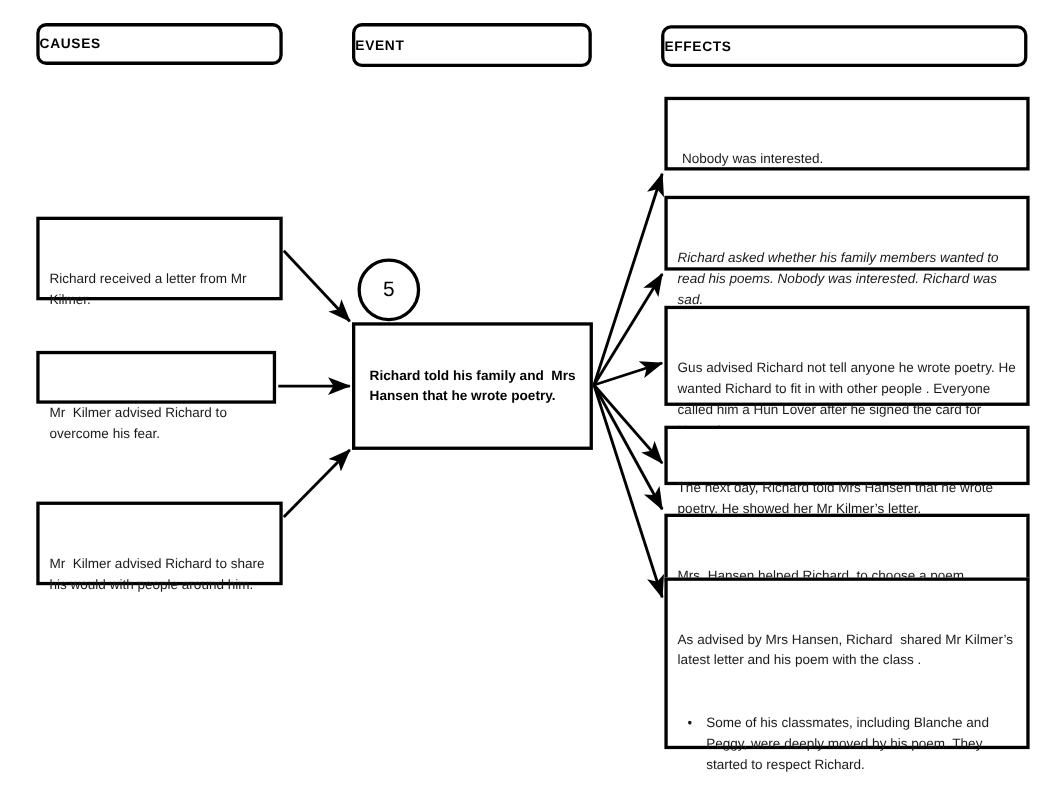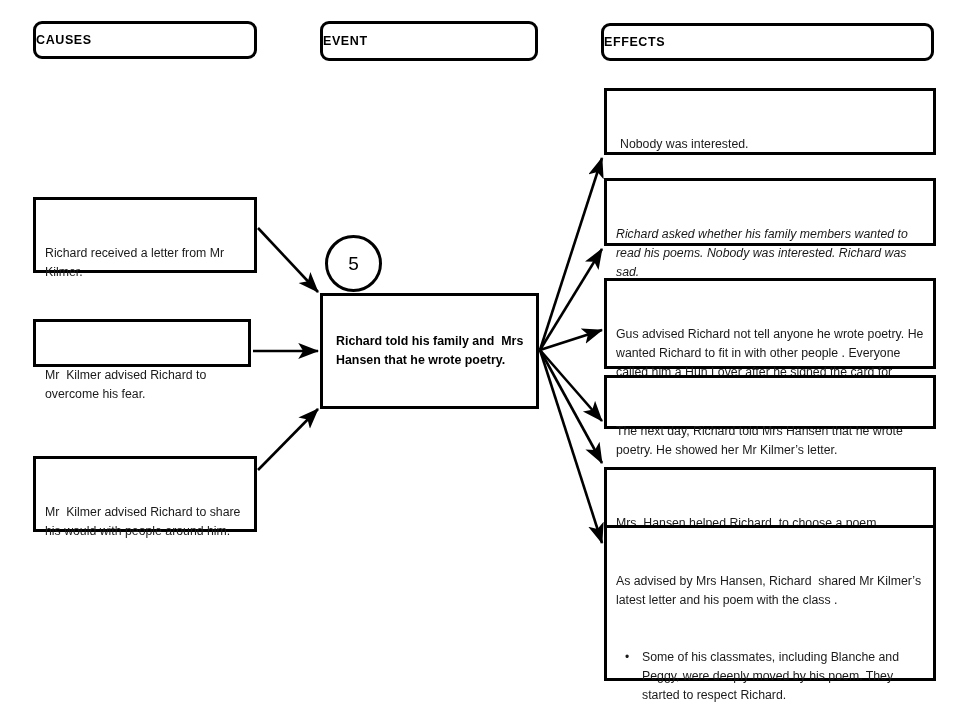--- a/index.html
+++ b/index.html
@@ -114,21 +114,21 @@
     justify-content: center;
     font-size: 19px;
     color: #000000;
     z-index: 3;
   }
 
   
   #effect-1 { left: 604px; top: 88px;  width: 332px; height: 67px; padding-left: 13px; }
   #effect-2 { left: 604px; top: 178px; width: 332px; height: 68px; font-style: italic; }
   #effect-3 { left: 604px; top: 278px; width: 332px; height: 91px; }
-  #effect-4 { left: 604px; top: 375px; width: 332px; height: 54px; }
+  #effect-4 { left: 604px; top: 387px; width: 332px; height: 54px; }
   #effect-5 { left: 604px; top: 467px; width: 332px; height: 62px; }
   #effect-6 { left: 604px; top: 525px; width: 332px; height: 156px; }
 
   
   #arrow-layer {
     position: absolute;
     left: 0;
     top: 0;
     width: 960px;
     height: 720px;

